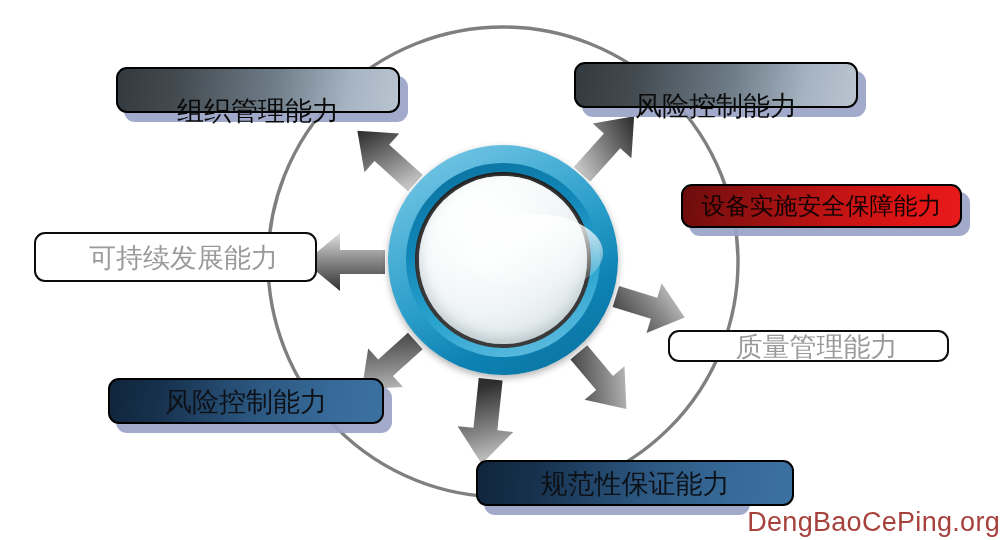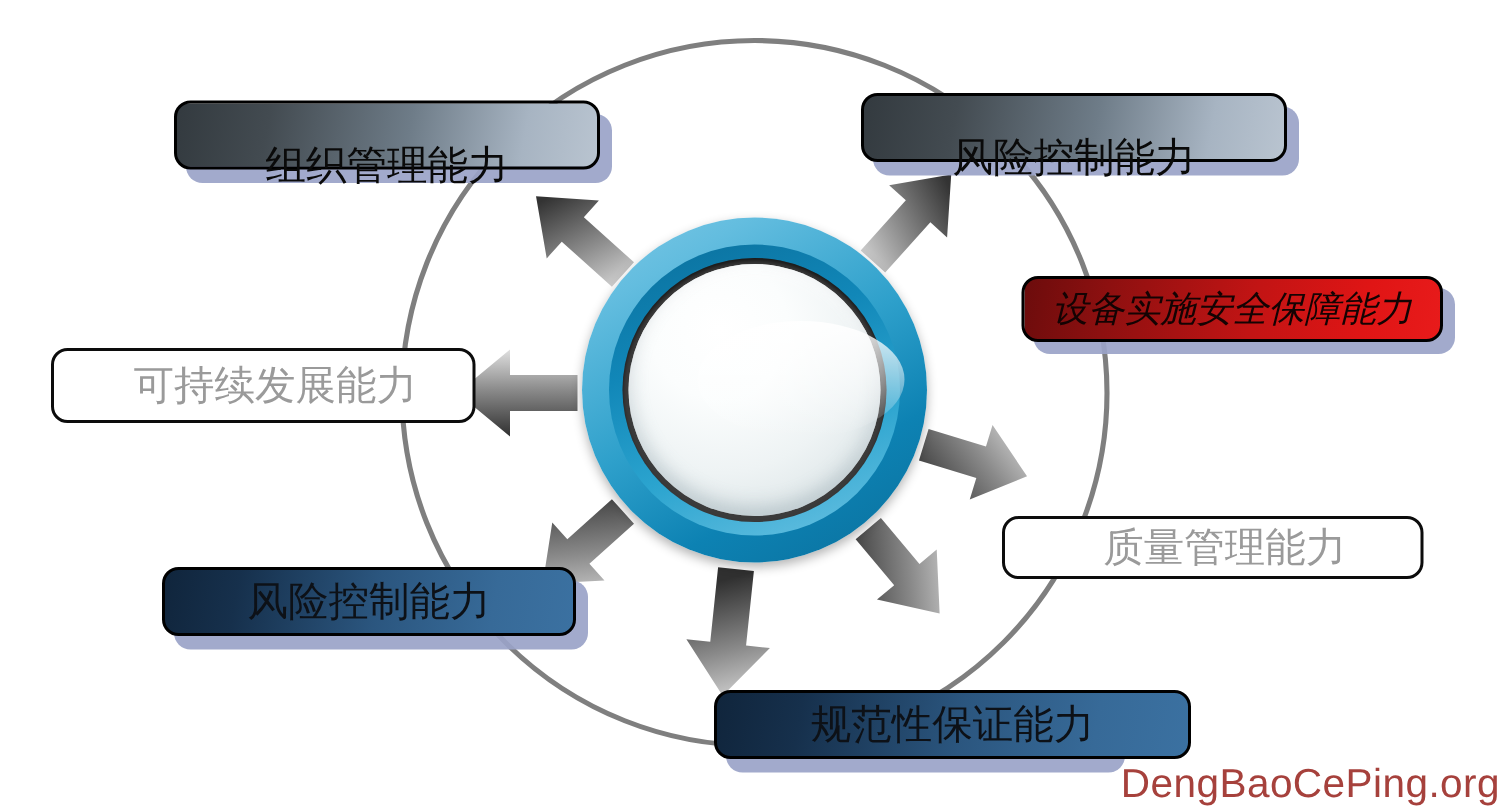--- a/index.html
+++ b/index.html
@@ -63,21 +63,20 @@
   .styleA{
     border:2.5px solid #000;
     background:linear-gradient(100deg,#333a3f 0%,#434b51 22%,#6e7c88 55%,#a7b4c2 82%,#b9c4d0 100%);
   }
   .styleA .txt{color:#0a0a0a;margin-top:40px;}
 
   
   .styleB{
     border:2.5px solid #000;
     background:linear-gradient(100deg,#6c0c0c 0%,#8d1010 20%,#c21414 55%,#e01515 82%,#e81b1b 100%);
-    font-style:italic;
   }
   .styleB .txt{color:#140303;}
 
   
   .styleC{
     border:2.5px solid #0c0c0c;
     background:#ffffff;
   }
   .styleC .txt{color:#9a9a9a;margin-left:16px;}
 
@@ -174,21 +173,21 @@
   <div class="node-shadow" style="left:582px;top:71px;width:284px;height:46px;"></div>
   <div class="node styleA" style="left:574px;top:62px;width:284px;height:46px;">
     <span class="txt" style="font-size:27px;">风险控制能力</span>
   </div>
 
   <div class="node-shadow" style="left:689px;top:192px;width:281px;height:44px;"></div>
   <div class="node styleB" style="left:681px;top:184px;width:281px;height:44px;">
     <span class="txt" style="font-size:24px;">设备实施安全保障能力</span>
   </div>
 
-  <div class="node styleC" style="left:668px;top:344px;width:281px;height:42px;">
+  <div class="node styleC" style="left:668px;top:330px;width:281px;height:32px;">
     <span class="txt" style="font-size:27px;">质量管理能力</span>
   </div>
 
   <div class="node-shadow" style="left:484px;top:469px;width:266px;height:46px;"></div>
   <div class="node styleD light" style="left:476px;top:460px;width:318px;height:46px;">
     <span class="txt" style="font-size:27px;">规范性保证能力</span>
   </div>
 
   <div class="node-shadow" style="left:116px;top:387px;width:276px;height:46px;"></div>
   <div class="node styleD light" style="left:108px;top:378px;width:276px;height:46px;">

